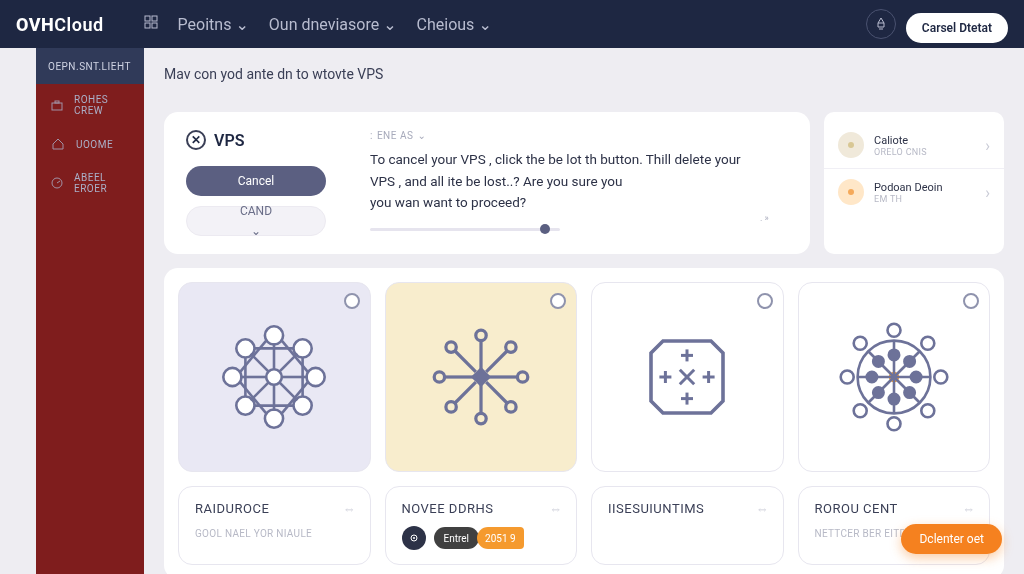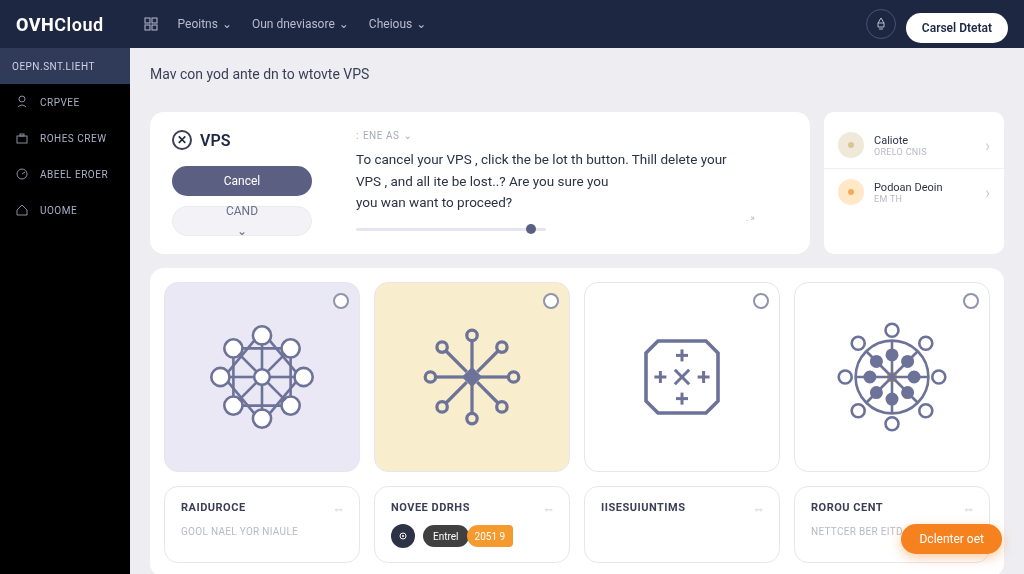--- a/index.html
+++ b/index.html
@@ -1,28 +1,28 @@
 <!DOCTYPE html>
 <html><head>
 <meta charset="utf-8">
 <style>
   * { box-sizing: border-box; margin: 0; padding: 0; }
   body { font-family: -apple-system, Segoe UI, Roboto, sans-serif; background: #eeedf2; color: #1e2742; width: 1024px; height: 574px; overflow: hidden; }
   .top-nav { height: 48px; background: #1e2742; display: flex; align-items: center; padding: 17px 16px; color: #d5d7e2; }
   .brand { font-size: 18px; font-weight: 600; letter-spacing: .5px; color: #fff; }
   .brand b { font-weight: 800; }
   .top-nav .nav-group { display: flex; gap: 20px; margin-left: 40px; }
-  .nav-link { font-size: 12px; color: #b8bccf; cursor: pointer; display: flex; align-items: center; gap: 4px; }
+  .nav-link { font-size: 16px; color: #b8bccf; cursor: pointer; display: flex; align-items: center; gap: 4px; }
   .icon-sm { width: 14px; height: 14px; display: inline-flex; align-items: center; justify-content: center; }
   .top-right { margin-left: auto; display: flex; gap: 10px; align-items: center; }
   .circle-btn { width: 30px; height: 30px; border-radius: 50%; border: 1px solid #4a5270; display: flex; align-items: center; justify-content: center; cursor: pointer; }
   .pill-btn { height: 30px; padding: 0 16px; border-radius: 15px; background: #fff; color: #1e2742; font-size: 12px; font-weight: 600; display: flex; align-items: center; cursor: pointer; margin-top: 7px; }
 
   .layout { display: flex; height: calc(574px - 48px); }
-  .sidebar { width: 130px; background: #000000; color: #c5c9da; padding-top: 0; }
+  .sidebar { width: 108px; background: #7f1d1d; color: #c5c9da; padding-top: 0; margin-left: 36px; }
   .sidebar-top { height: 36px; background: #303a59; display: flex; align-items: center; padding: 0 12px; font-size: 10px; letter-spacing: .5px; color: #cfd3e3; }
   .sidebar-item { display: flex; align-items: center; gap: 10px; padding: 10px 14px; font-size: 10px; letter-spacing: .5px; cursor: pointer; color: #aab0c8; }
   .sidebar-item .s-icon { width: 16px; height: 16px; display: flex; align-items: center; justify-content: center; opacity: .8; }
 
   .main { flex: 1; padding: 18px 20px 0 20px; overflow: hidden; }
   .page-title { font-size: 14px; color: #3a3f56; margin-bottom: 30px; }
 
   .row { display: flex; gap: 14px; }
   .card { background: #fff; border-radius: 14px; }
 
@@ -52,21 +52,21 @@
   .chev { color: #c9cbd6; }
 
   .grid-card { margin-top: 14px; padding: 14px; }
   .tile-row { display: flex; gap: 14px; }
   .tile { flex: 1; height: 190px; border-radius: 14px; border: 1px solid #e7e6ef; position: relative; display: flex; align-items: center; justify-content: center; }
   .tile.lav { background: #e9e8f4; }
   .tile.cream { background: #f8edcd; }
   .tile-radio { position: absolute; top: 10px; right: 10px; width: 16px; height: 16px; border: 2px solid #8f93ad; border-radius: 50%; background: #fff; }
   .mini-row { display: flex; gap: 14px; margin-top: 14px; }
   .mini { flex: 1; border: 1px solid #e7e6ef; border-radius: 14px; padding: 14px 16px; min-height: 70px; position: relative; }
-  .mini-title { font-size: 11px; font-weight: 700; letter-spacing: .5px; color: #3a3f56; }
+  .mini-title { font-size: 13px; font-weight: 400; letter-spacing: .5px; color: #3a3f56; }
   .mini-sub { font-size: 10px; color: #b7b9c6; margin-top: 12px; letter-spacing: .3px; }
   .arrows { position: absolute; top: 14px; right: 14px; color: #c9cbd6; font-size: 13px; }
 
   .chip-row { display: flex; align-items: center; gap: 8px; margin-top: 10px; }
   .chip-icon { width: 24px; height: 24px; border-radius: 50%; background: #2d3247; display: flex; align-items: center; justify-content: center; color: #fff; }
   .chip-dark { height: 22px; border-radius: 11px; background: #404040; color: #fff; font-size: 10px; display: flex; align-items: center; padding: 0 10px; }
   .chip-orange { height: 22px; border-radius: 11px 4px 4px 11px; background: #f59a2e; color: #fff; font-size: 10px; display: flex; align-items: center; padding: 0 8px; margin-left: -10px; }
 
   .fab { position: fixed; right: 22px; bottom: 20px; height: 30px; padding: 0 18px; border-radius: 17px; background: #f5811f; color: #fff; font-size: 12px; display: flex; align-items: center; cursor: pointer; box-shadow: 0 4px 12px rgba(245,129,31,.4); }
 
@@ -111,51 +111,42 @@
   </div>
 </div>
 
 <div class="layout">
 
   <div class="sidebar">
     <div class="sidebar-top">OEPN.SNT.LIEHT</div>
     <div class="sidebar-item">
       <span class="s-icon">
           <svg width="14" height="14" viewBox="0 0 14 14">
-            <circle cx="7" cy="4" r="3" stroke="#aab0c8" fill="none"></circle>
-            <path d="M3 12 Q7 8 11 12" stroke="#aab0c8" fill="none"></path>
+            <rect x="2" y="5" width="10" height="7" stroke="#aab0c8" fill="none"></rect>
+            <rect x="5" y="3" width="4" height="2" stroke="#aab0c8" fill="none"></rect>
           </svg>
         </span>
-      <span>CRPVEE</span>
+      <span>ROHES CREW</span>
     </div>
     <div class="sidebar-item">
       <span class="s-icon">
           <svg width="14" height="14" viewBox="0 0 14 14">
-            <rect x="2" y="5" width="10" height="7" stroke="#aab0c8" fill="none"></rect>
-            <rect x="5" y="3" width="4" height="2" stroke="#aab0c8" fill="none"></rect>
+            <path d="M2 7 L7 2 L12 7 L12 12 L2 12 Z" stroke="#aab0c8" fill="none"></path>
           </svg>
         </span>
-      <span>ROHES CREW</span>
+      <span>UOOME</span>
     </div>
     <div class="sidebar-item">
       <span class="s-icon">
           <svg width="14" height="14" viewBox="0 0 14 14">
             <circle cx="7" cy="7" r="5" stroke="#aab0c8" fill="none"></circle>
             <line x1="7" y1="7" x2="10" y2="5" stroke="#aab0c8"></line>
           </svg>
         </span>
       <span>ABEEL EROER</span>
-    </div>
-    <div class="sidebar-item">
-      <span class="s-icon">
-          <svg width="14" height="14" viewBox="0 0 14 14">
-            <path d="M2 7 L7 2 L12 7 L12 12 L2 12 Z" stroke="#aab0c8" fill="none"></path>
-          </svg>
-        </span>
-      <span>UOOME</span>
     </div>
   </div>
 
   <div class="main">
     <div class="page-title">Mav con yod ante dn to wtovte VPS</div>
 
     <div class="row">
 
       <div class="card vps-card">
         <div class="vps-left">

